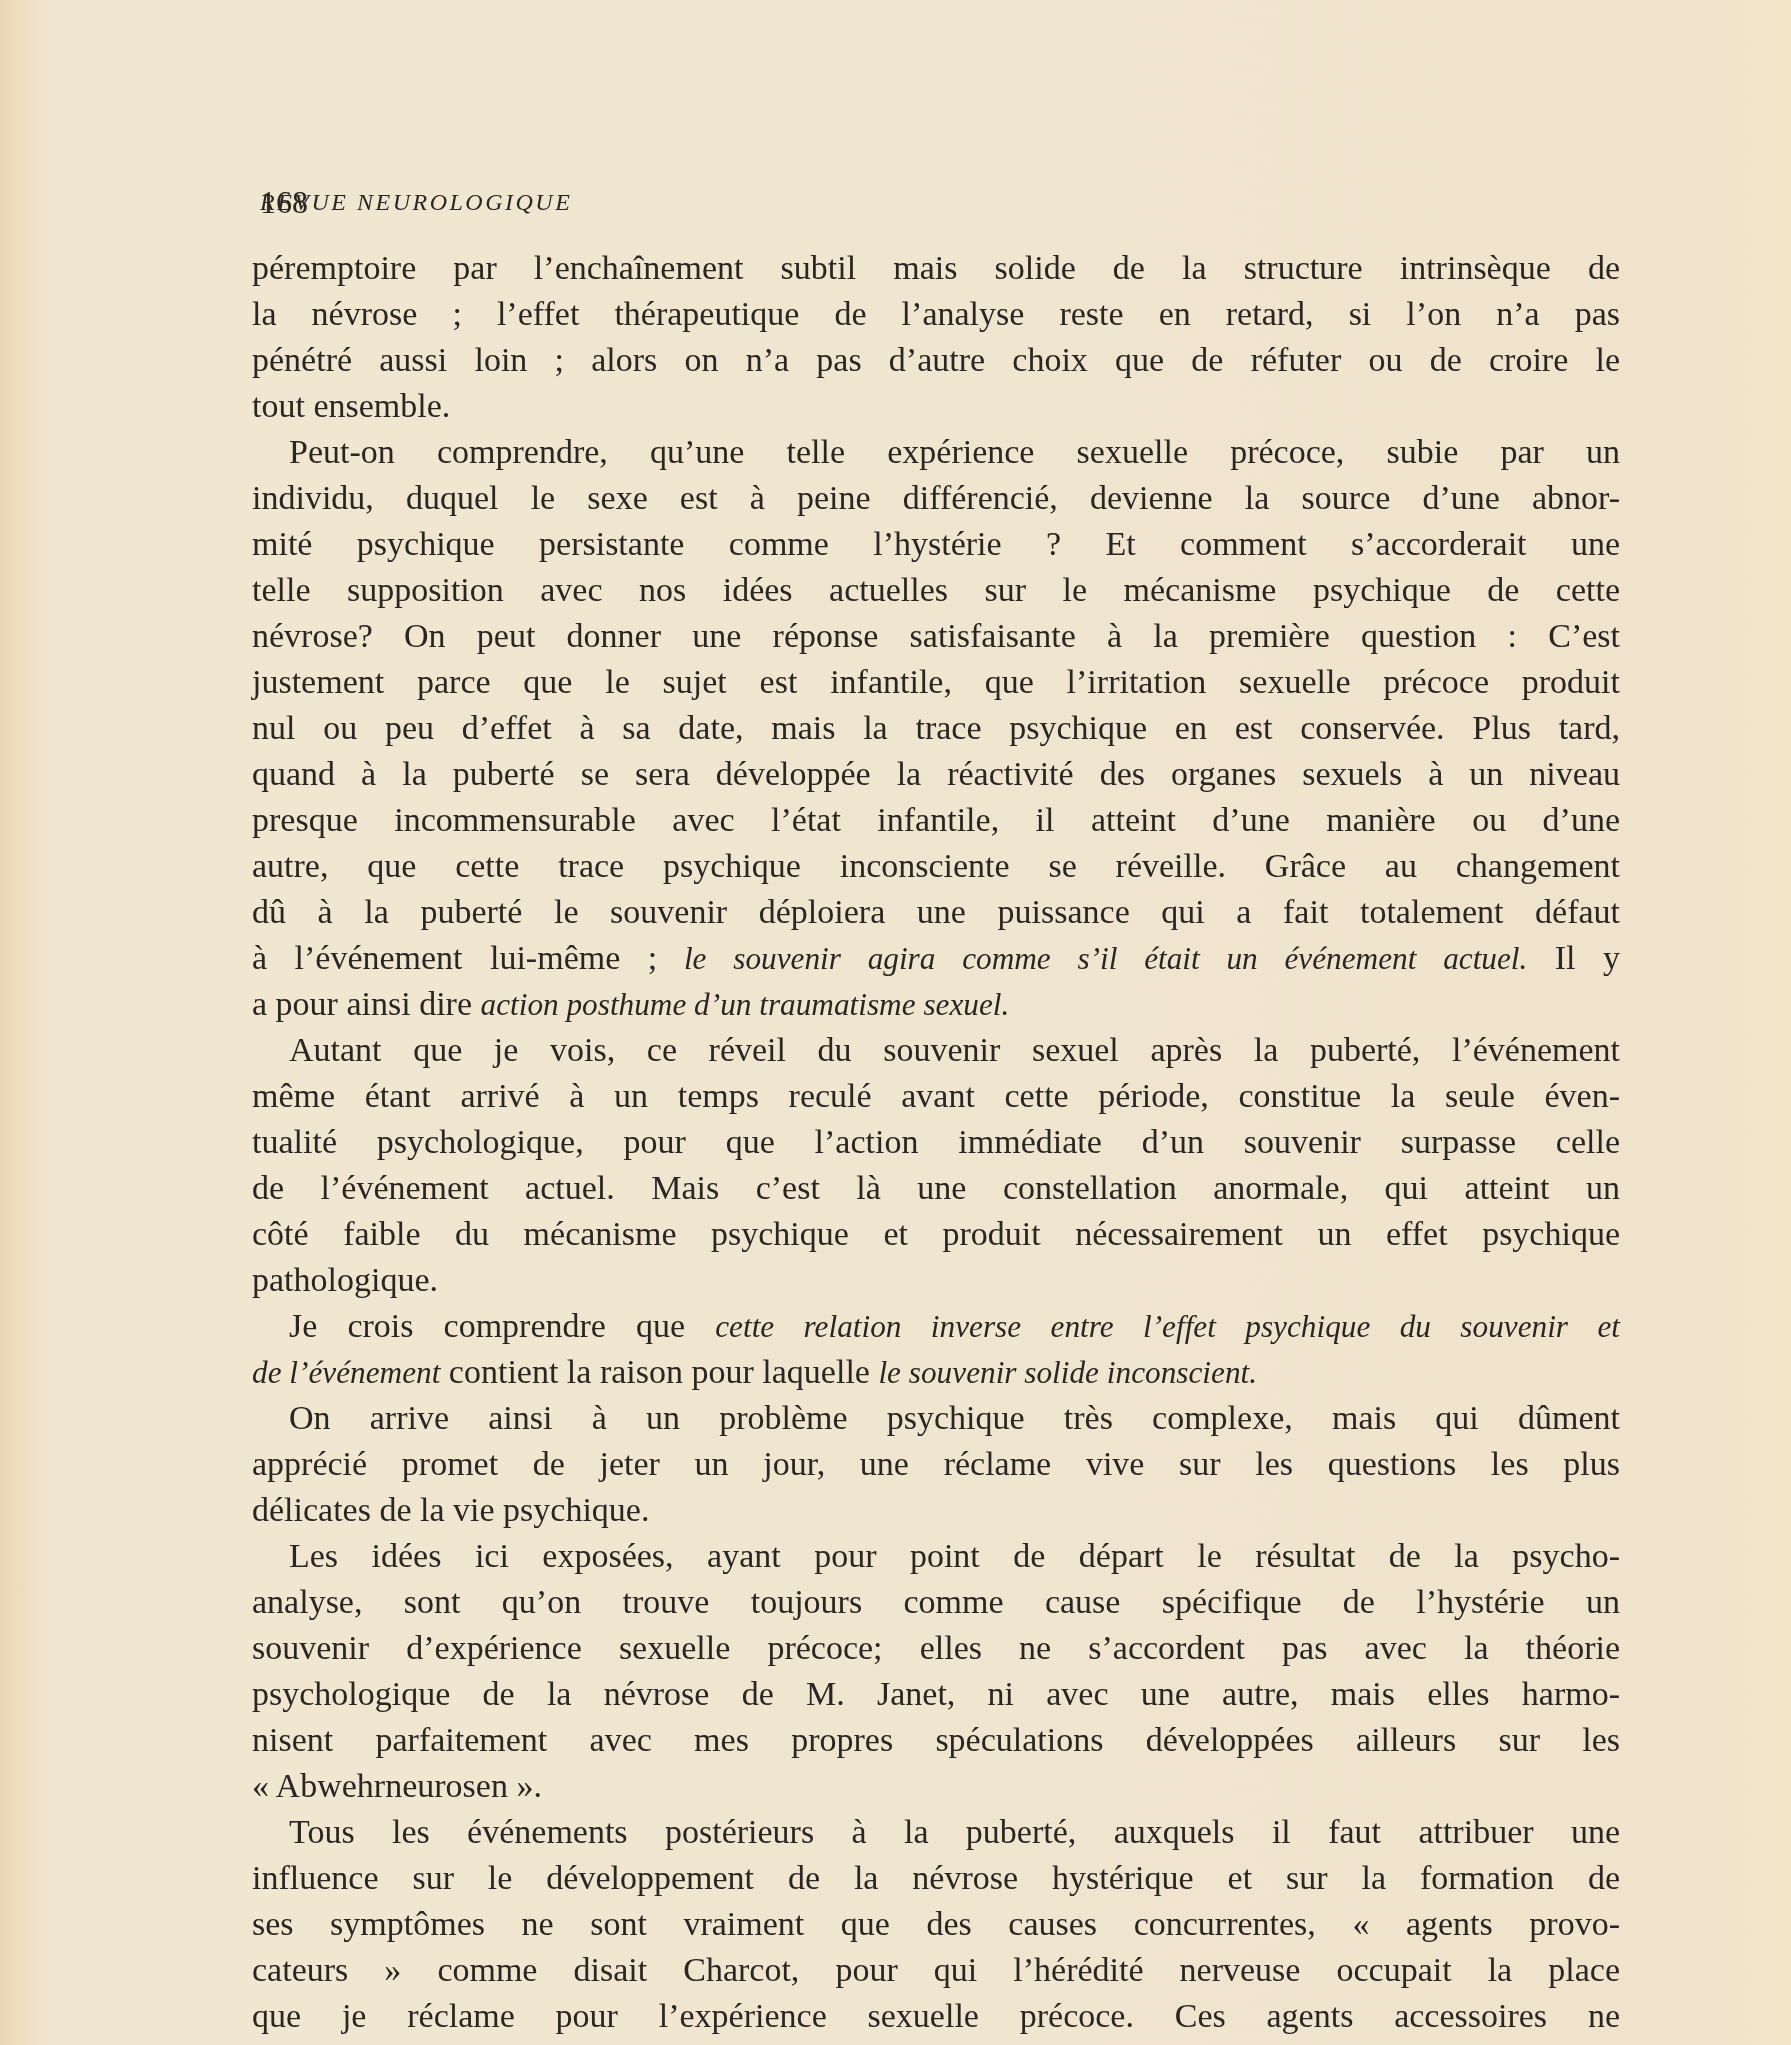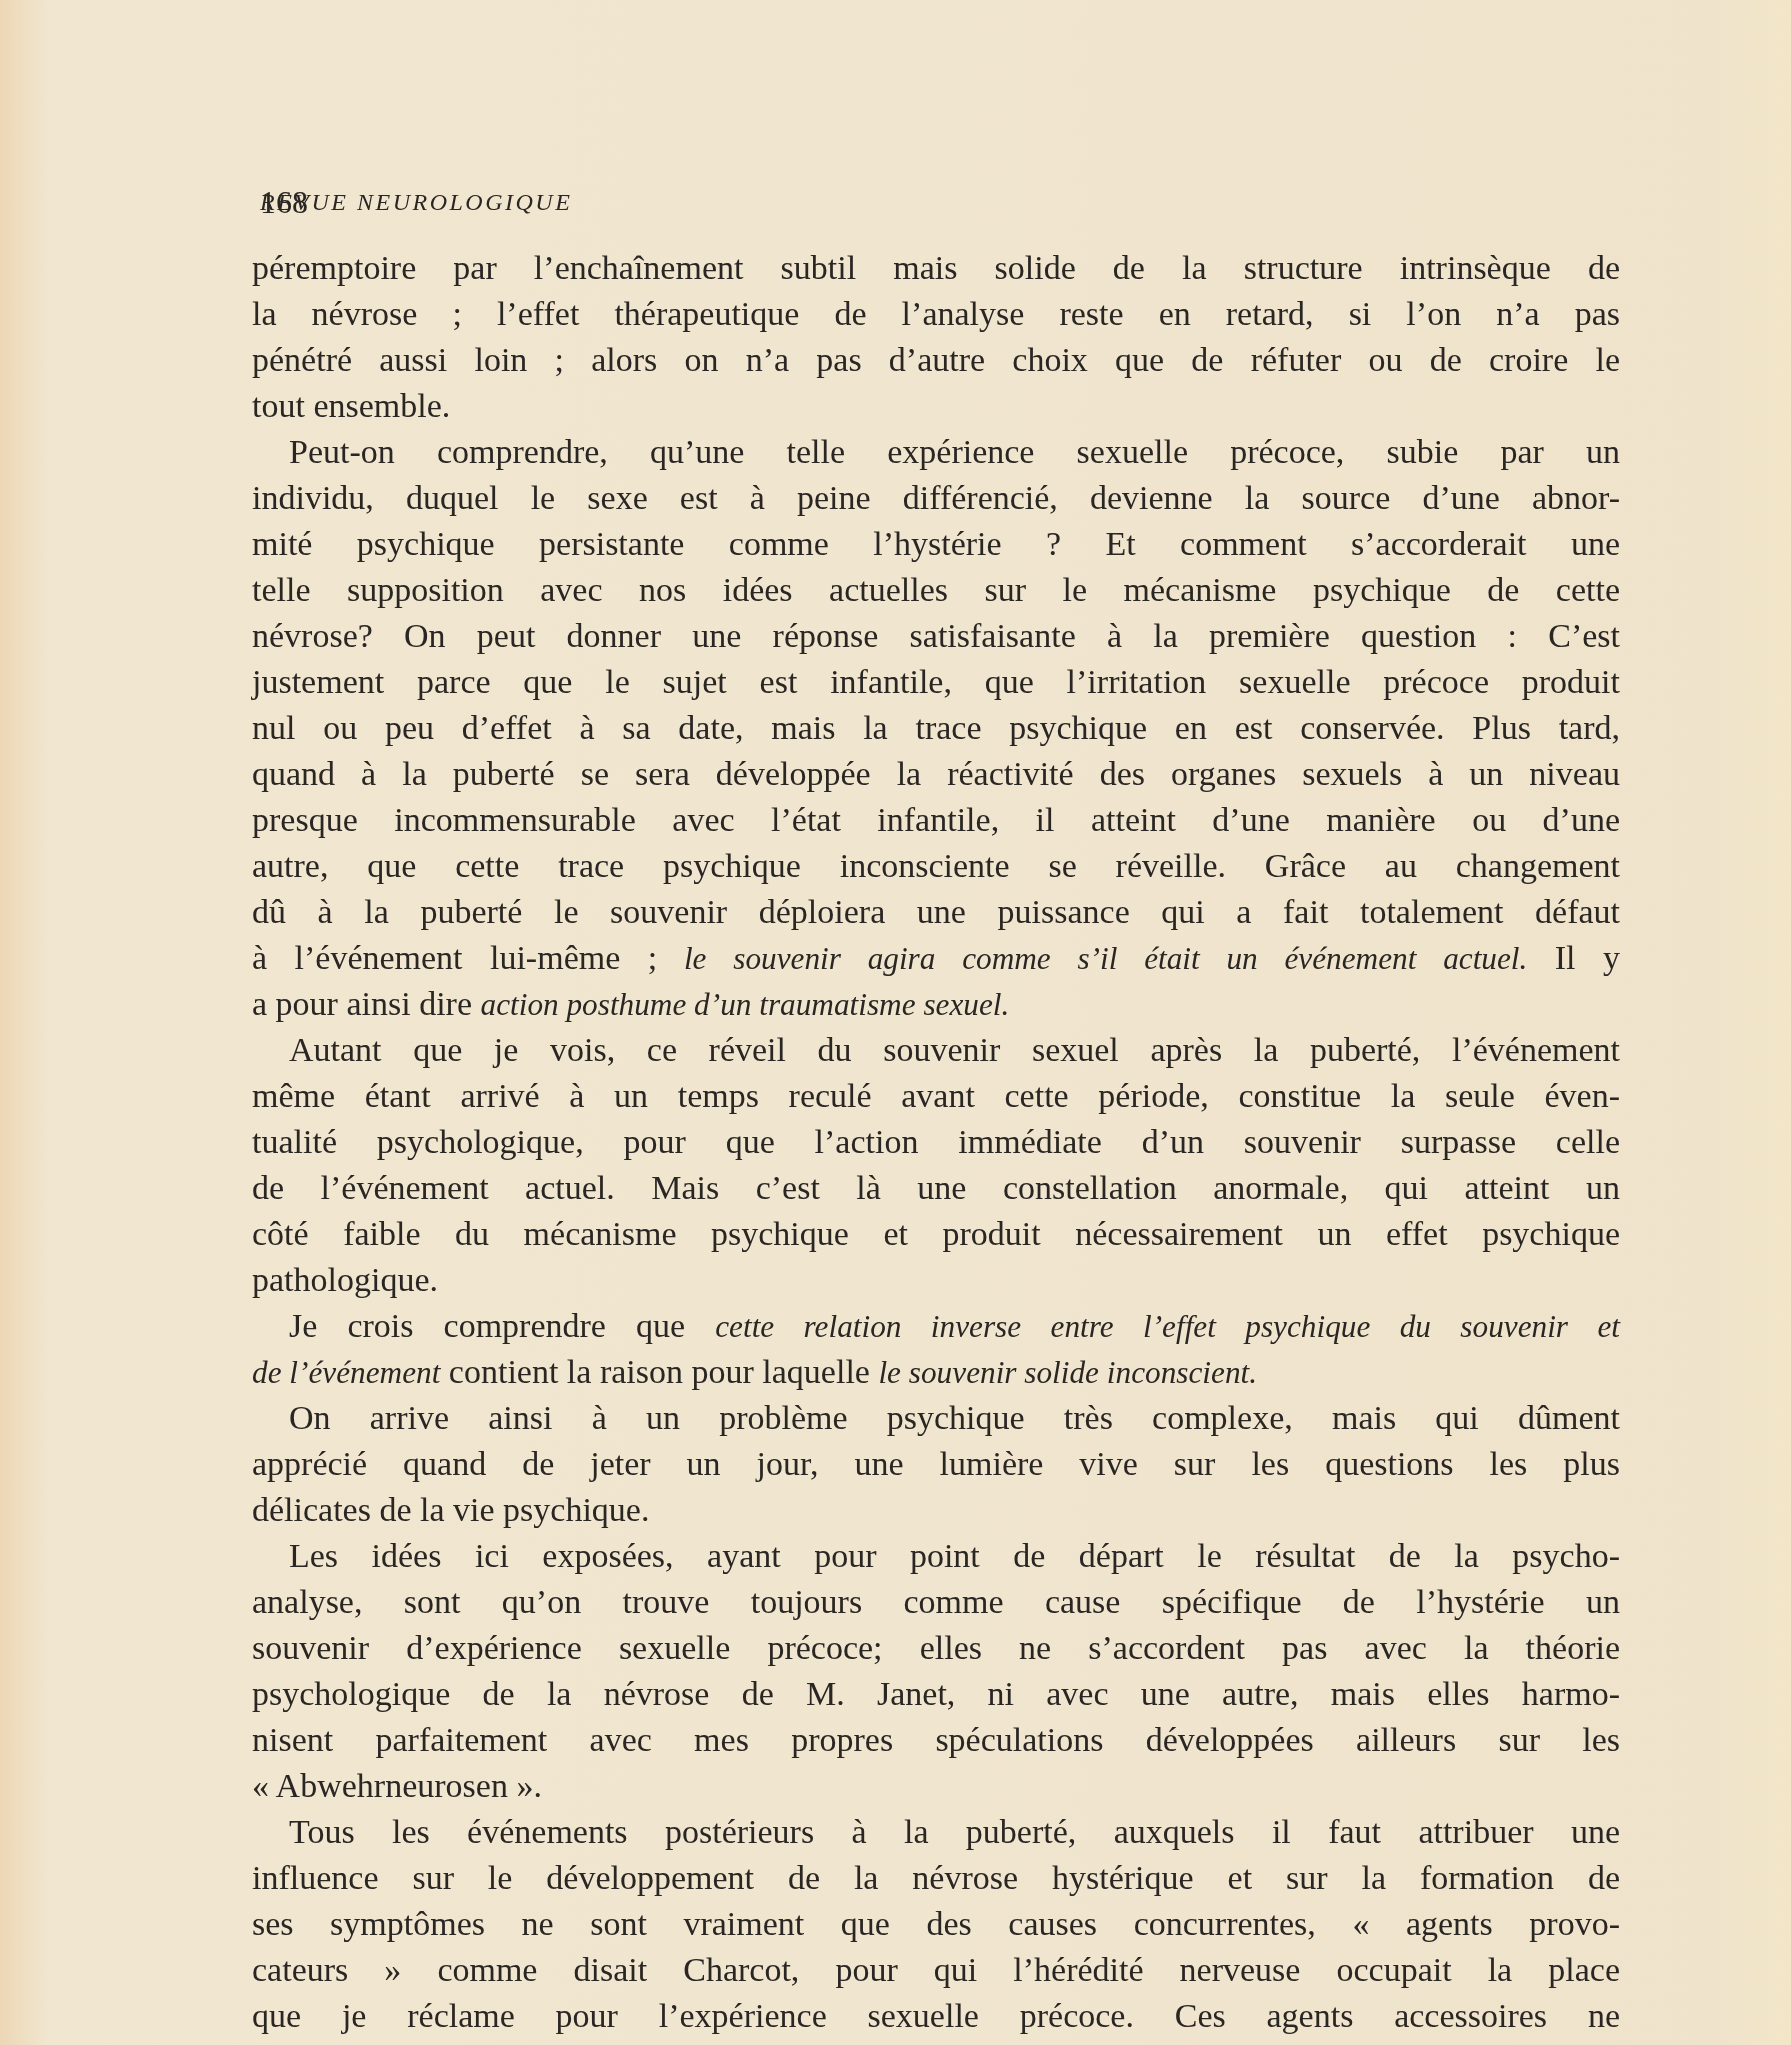--- a/index.html
+++ b/index.html
@@ -63,21 +63,21 @@
     <span class="line last"><span>a pour ainsi dire </span><span class="it">action posthume d’un traumatisme sexuel.</span></span>
     <span class="line indent"><span>Autant que je vois, ce réveil du souvenir sexuel après la puberté, l’événement</span></span>
     <span class="line"><span>même étant arrivé à un temps reculé avant cette période, constitue la seule éven-</span></span>
     <span class="line"><span>tualité psychologique, pour que l’action immédiate d’un souvenir surpasse celle</span></span>
     <span class="line"><span>de l’événement actuel. Mais c’est là une constellation anormale, qui atteint un</span></span>
     <span class="line"><span>côté faible du mécanisme psychique et produit nécessairement un effet psychique</span></span>
     <span class="line last"><span>pathologique.</span></span>
     <span class="line indent"><span>Je crois comprendre que </span><span class="it">cette relation inverse entre l’effet psychique du souvenir et</span></span>
     <span class="line last"><span class="it">de l’événement</span><span> contient la raison pour laquelle </span><span class="it">le souvenir solide inconscient.</span></span>
     <span class="line indent"><span>On arrive ainsi à un problème psychique très complexe, mais qui dûment</span></span>
-    <span class="line"><span>apprécié quand de jeter un jour, une lumière vive sur les questions les plus</span></span>
+    <span class="line"><span>apprécié promet de jeter un jour, une réclame vive sur les questions les plus</span></span>
     <span class="line last"><span>délicates de la vie psychique.</span></span>
     <span class="line indent"><span>Les idées ici exposées, ayant pour point de départ le résultat de la psycho-</span></span>
     <span class="line"><span>analyse, sont qu’on trouve toujours comme cause spécifique de l’hystérie un</span></span>
     <span class="line"><span>souvenir d’expérience sexuelle précoce; elles ne s’accordent pas avec la théorie</span></span>
     <span class="line"><span>psychologique de la névrose de M. Janet, ni avec une autre, mais elles harmo-</span></span>
     <span class="line"><span>nisent parfaitement avec mes propres spéculations développées ailleurs sur les</span></span>
     <span class="line last"><span>« Abwehrneurosen ».</span></span>
     <span class="line indent"><span>Tous les événements postérieurs à la puberté, auxquels il faut attribuer une</span></span>
     <span class="line"><span>influence sur le développement de la névrose hystérique et sur la formation de</span></span>
     <span class="line"><span>ses symptômes ne sont vraiment que des causes concurrentes, « agents provo-</span></span>

